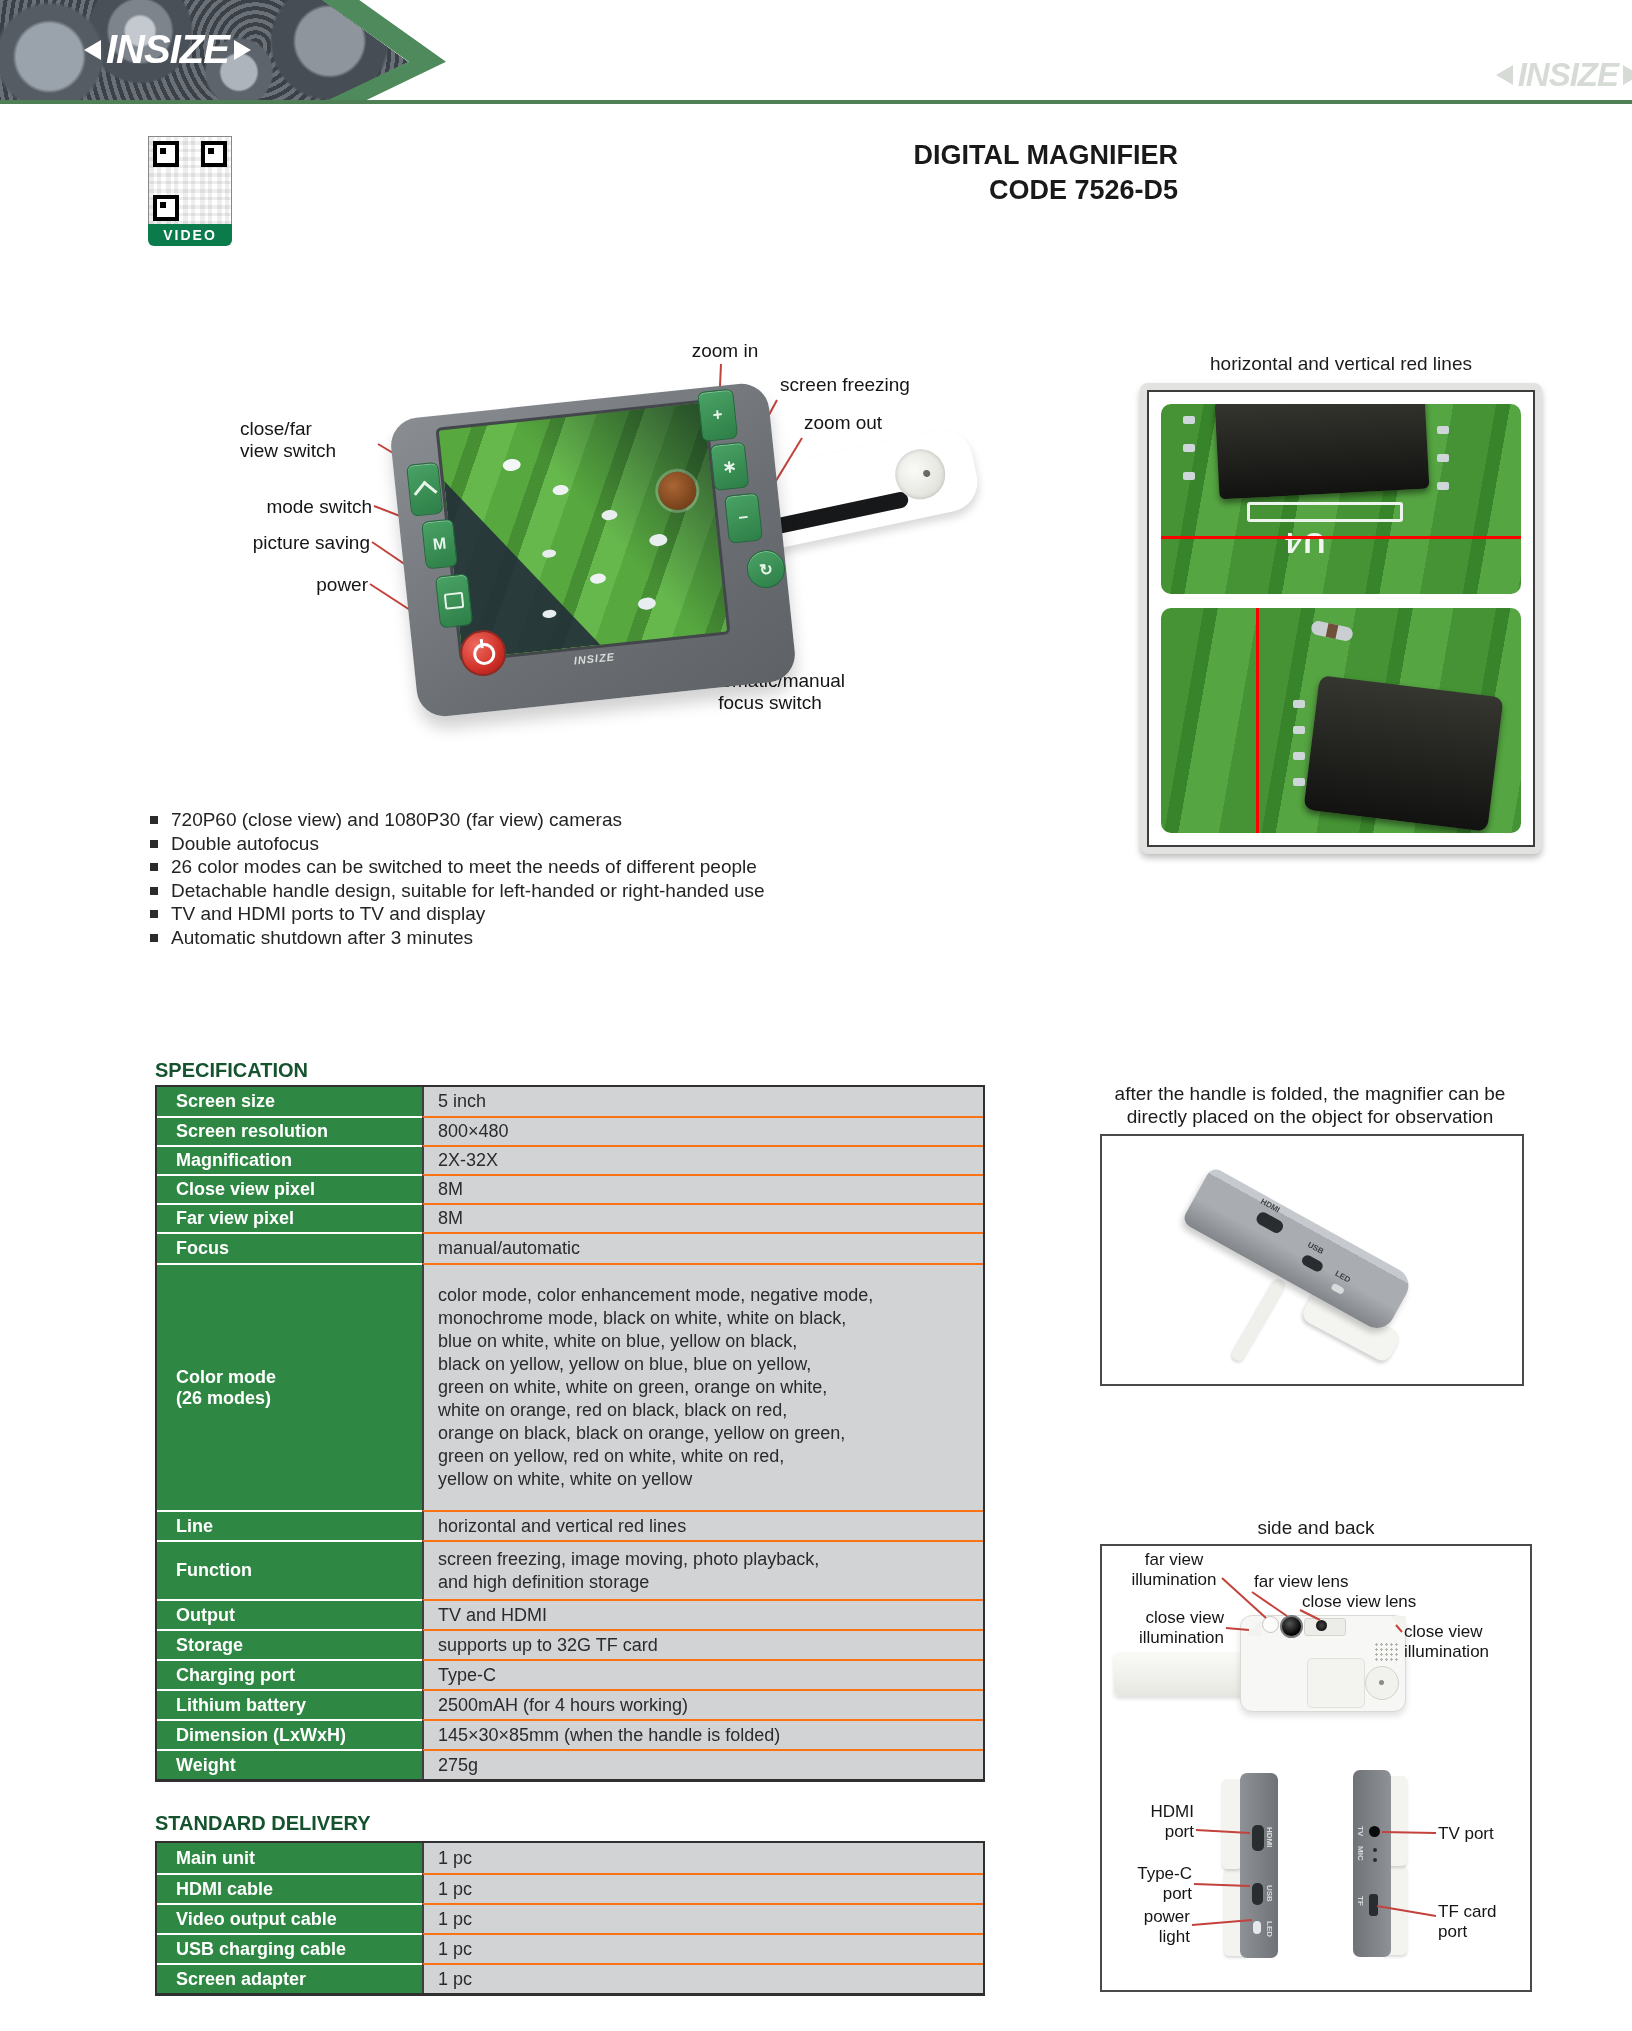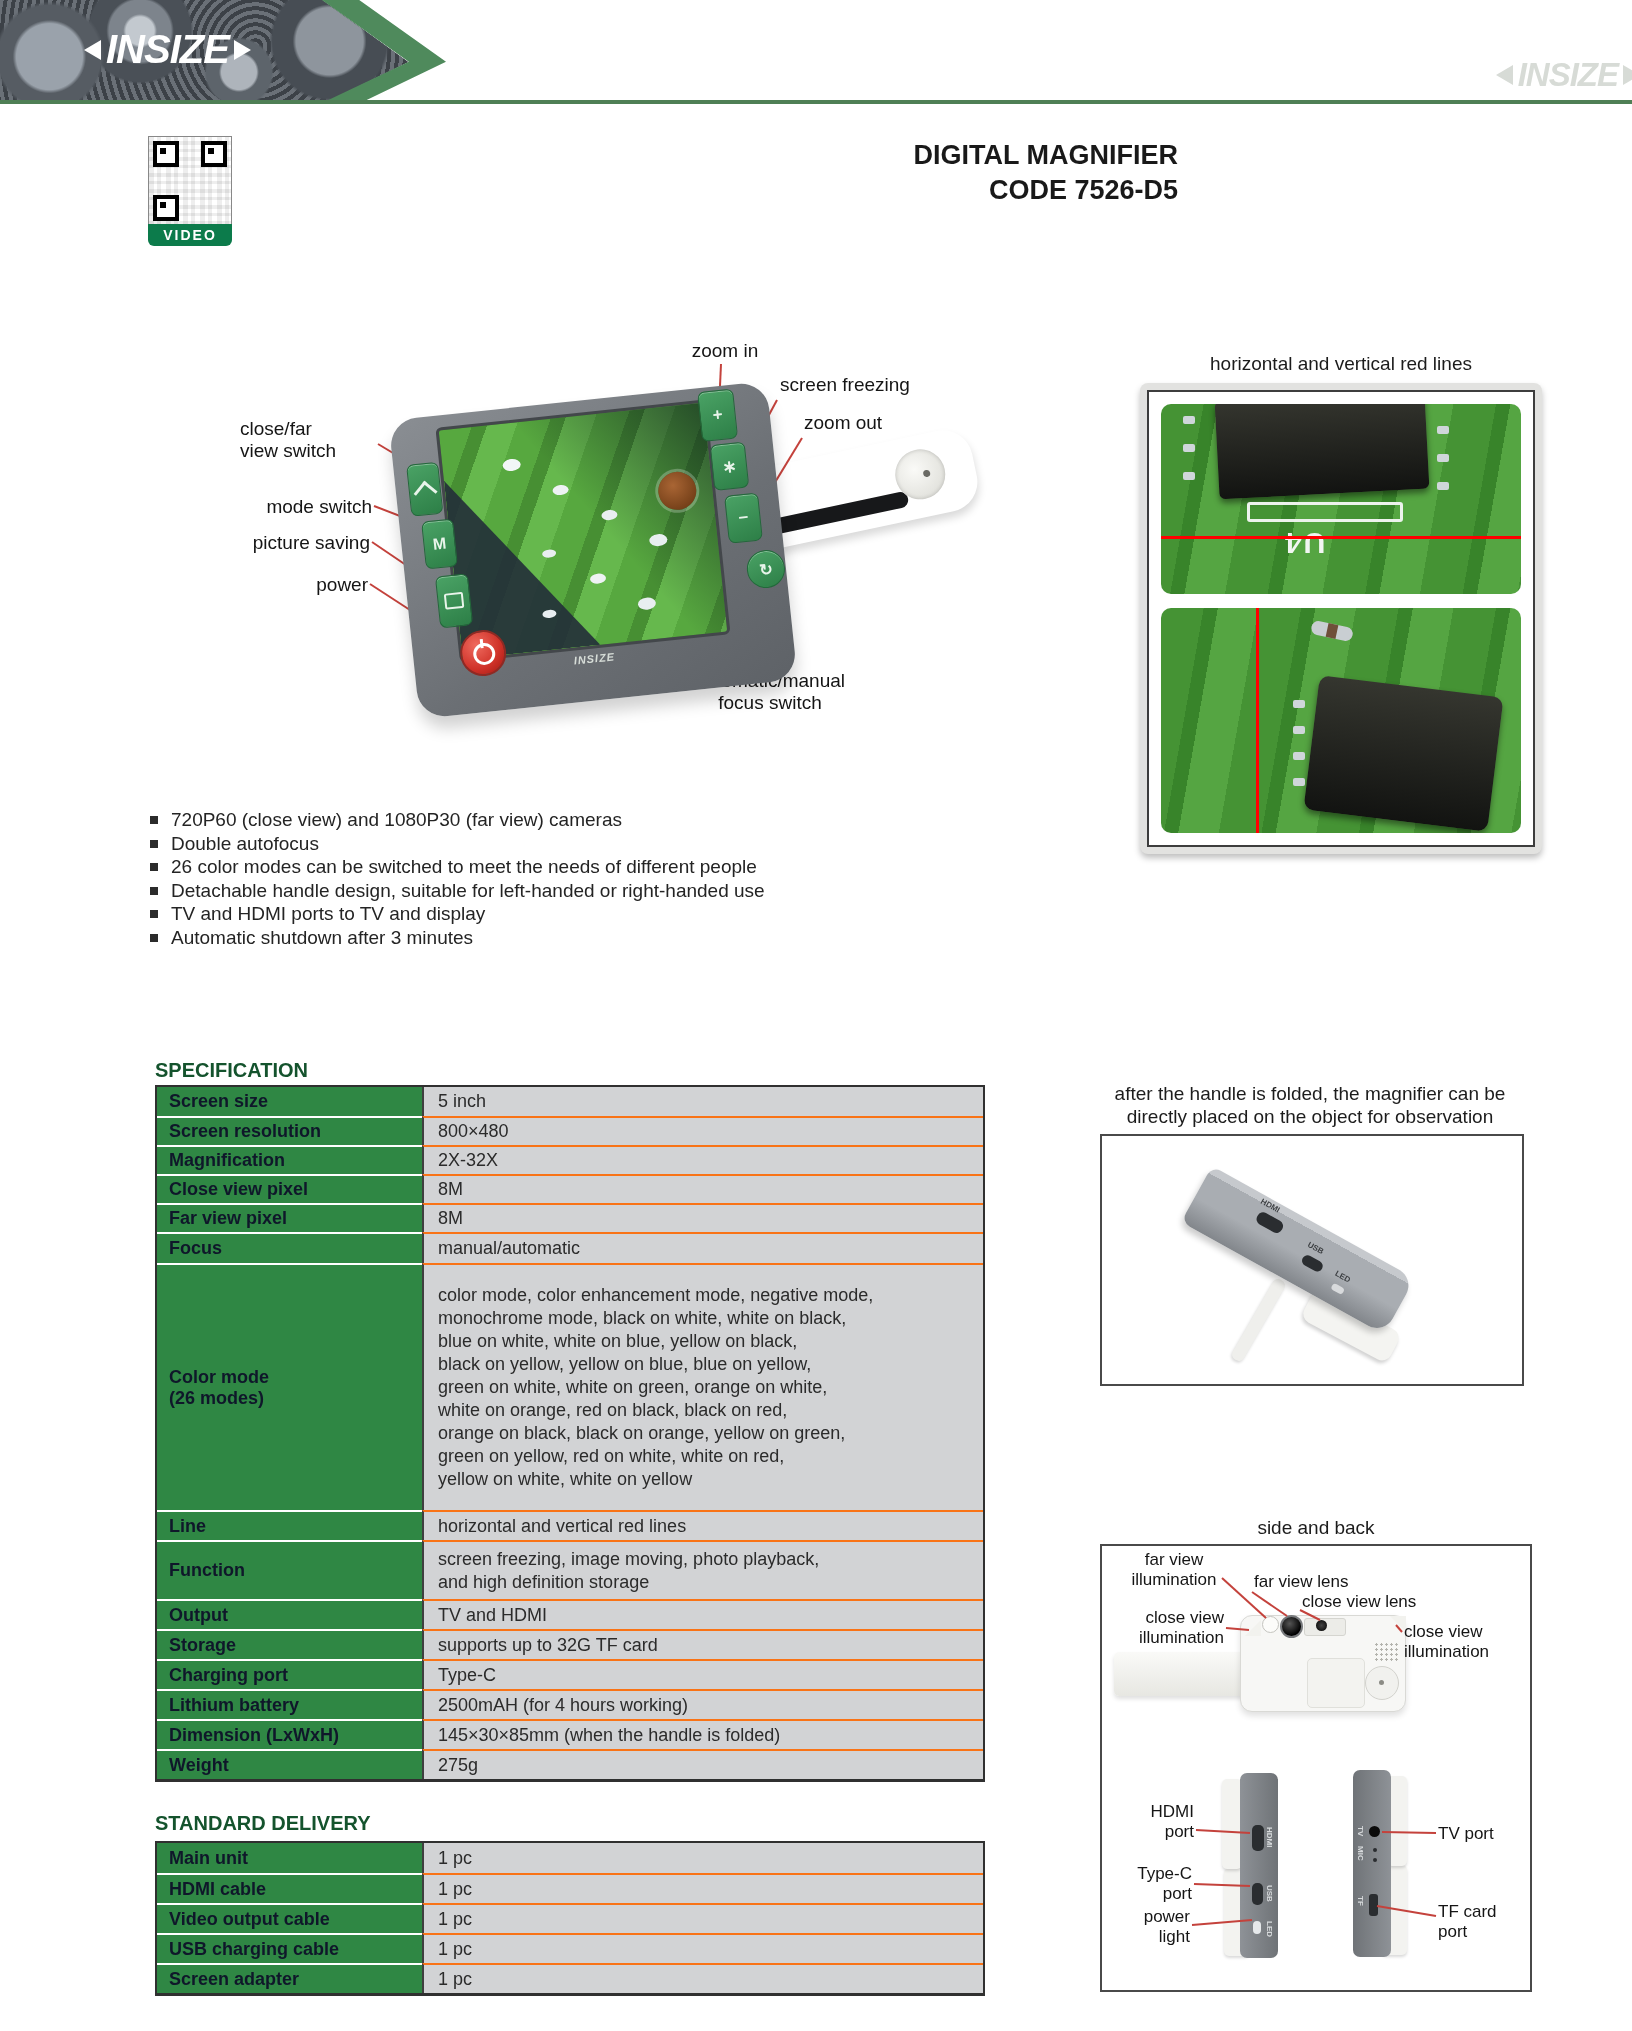--- a/index.html
+++ b/index.html
@@ -101,22 +101,22 @@
 
   
   .features{left:150px;top:810px;width:900px;}
   .feat{display:flex;margin-bottom:3px;font-size:19px;line-height:20.5px;color:#242424;}
   .bullet{width:8px;height:8px;background:#2b2b2b;margin:6px 13px 0 0;flex:0 0 8px;}
 
   
   .sec-h{position:absolute;font-size:20px;font-weight:bold;color:#14532d;}
   .table{position:absolute;width:830px;border:2px solid #303030;border-bottom-width:3px;box-sizing:border-box;}
   .trow{display:flex;}
-  .tlabel{width:265px;background:#2f8744;color:#0f172a;font-weight:bold;font-size:18px;
-      display:flex;align-items:center;padding-left:12px;box-sizing:border-box;}
+  .tlabel{width:265px;background:#2f8744;color:#ffffff;font-weight:bold;font-size:18px;
+      display:flex;align-items:center;padding-left:19px;box-sizing:border-box;}
   .tvalue{flex:1;background:#d2d3d5;color:#2b2b2b;font-size:18px;display:flex;align-items:center;
       padding-left:14px;box-sizing:border-box;border-left:2px solid #3f3f3f;line-height:23px;}
   .trow + .trow .tlabel{border-top:2px solid #fff;}
   .trow + .trow .tvalue{border-top:2px solid #f97316;}
   .h29{min-height:29px;} .h30{min-height:30px;} .h31{min-height:31px;}
   .h59{min-height:59px;} .h247{min-height:247px;}
 
   
   .boxed{position:absolute;background:#fff;border:2px solid #4a4a4a;box-sizing:border-box;}
   .mini-label{position:absolute;font-size:17px;line-height:20px;color:#151515;}

